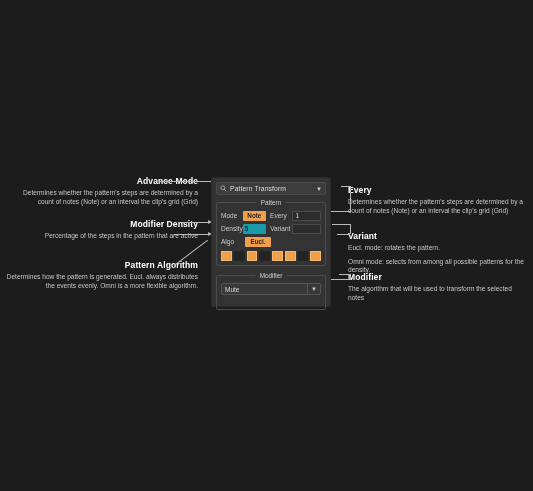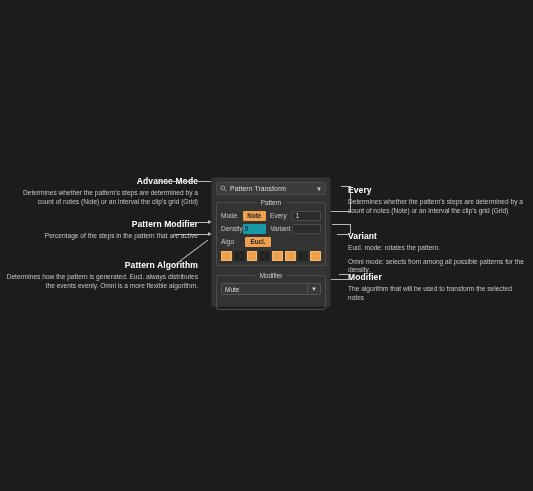--- a/index.html
+++ b/index.html
@@ -148,21 +148,21 @@
 <div id="root">
 
   <div class="anno left" style="left:6px; top:176px; width:192px;">
     <div class="head">Advance Mode</div>
     <div class="body">
       <p>Determines whether the pattern's steps are determined by a count of notes (Note) or an interval  the clip's grid (Grid)</p>
     </div>
   </div>
 
   <div class="anno left" style="left:6px; top:219px; width:192px;">
-    <div class="head">Pattern Modifier</div>
+    <div class="head">Modifier Density</div>
     <div class="body">
       <p>Percentage of the steps in the pattern that are active</p>
     </div>
   </div>
 
   <div class="anno left" style="left:6px; top:260px; width:192px;">
     <div class="head">Pattern Algorithm</div>
     <div class="body">
       <p>Determines how the pattern is generated. Eucl. always  distributes the events evenly. Omni is a more flexible algorithm.</p>
     </div>

